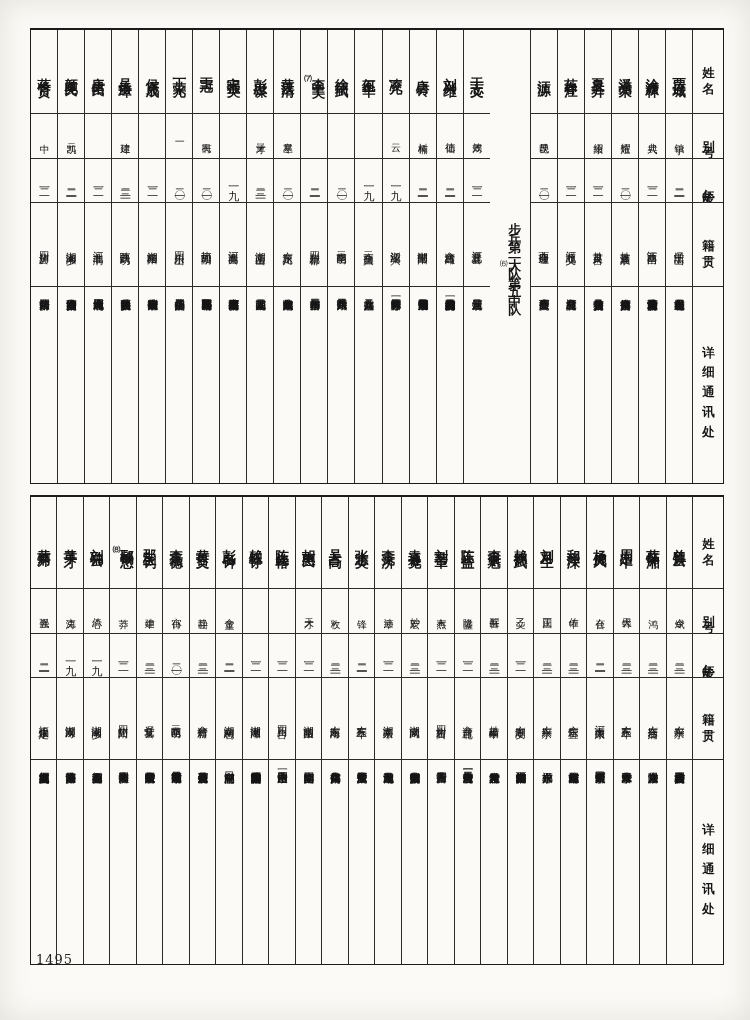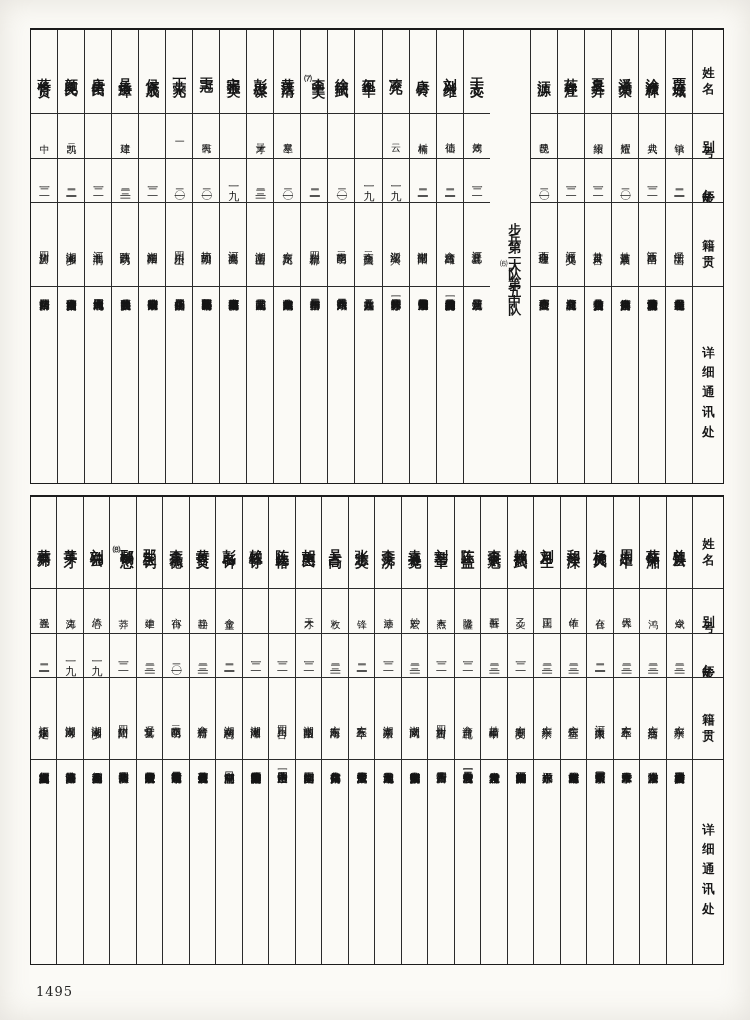--- a/index.html
+++ b/index.html
@@ -71,21 +71,21 @@
   .hdr-name{letter-spacing:16px;}
   .hdr-alias{letter-spacing:6px;}
   .hdr-age{letter-spacing:2px;}
   .hdr-native{letter-spacing:16px;}
   .hdr-address{letter-spacing:20px;}
   .unit-label{font-size:13px;font-weight:700;letter-spacing:9px;line-height:1;}
   .fnote{font-size:7.5px;letter-spacing:0;margin-top:1px;color:#333;}
   .name-wrap{display:flex;flex-direction:column;align-items:center;
     writing-mode:vertical-rl;text-orientation:upright;}
   .page-number{
-    position:absolute;left:36px;top:984px;
+    position:absolute;left:36px;top:952px;
     font-size:13px;letter-spacing:1px;color:#222;
     font-family:"DejaVu Serif",serif;
   }
 </style>
 </head>
 <body>
 
 <div class="sheet">
   <div class="content">
     <section class="roster t0">

